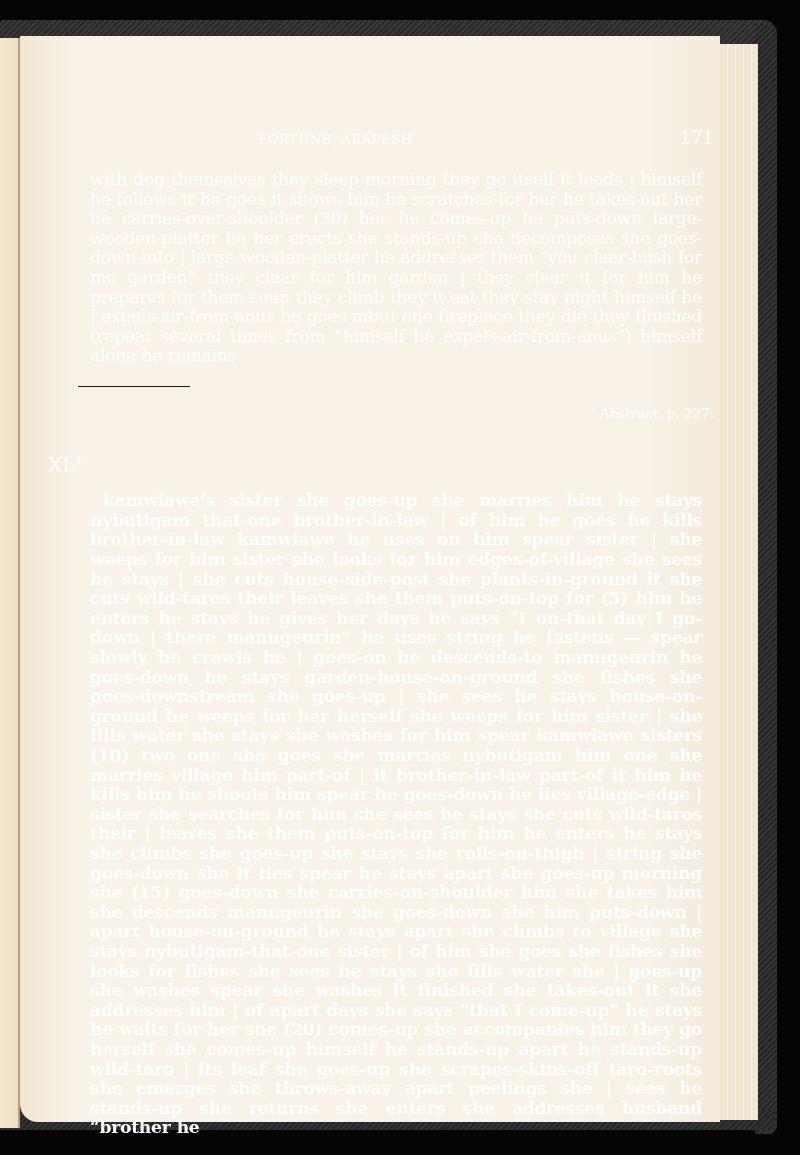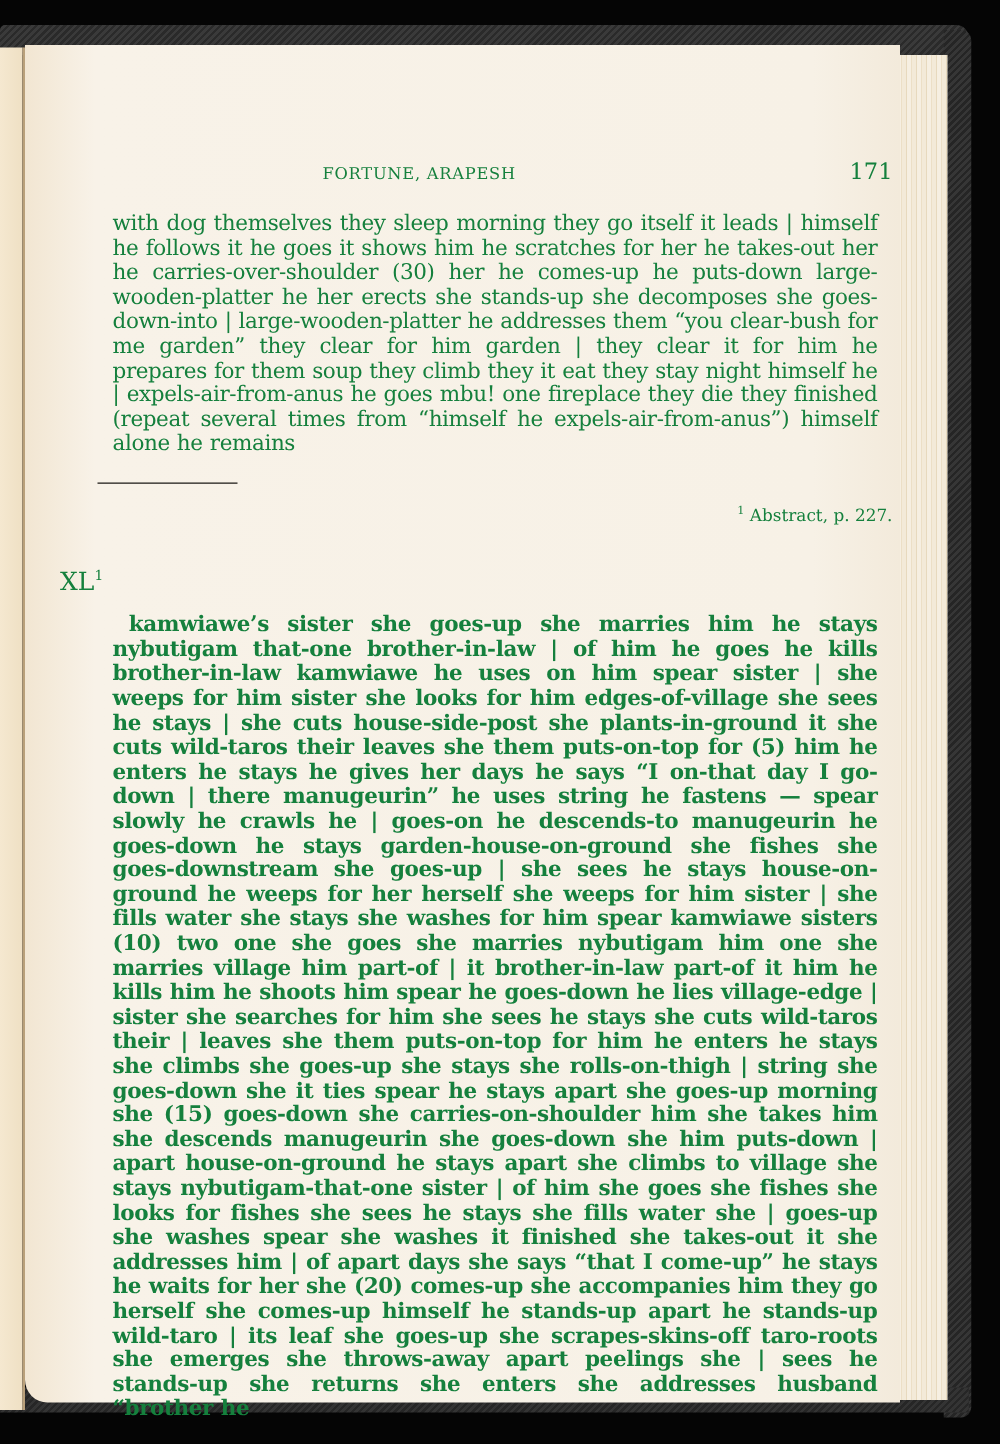--- a/index.html
+++ b/index.html
@@ -33,21 +33,21 @@
     background: #f6efe3;
     background: linear-gradient(90deg, #f2e6d2 0%, #f8f2e8 8%, #f7f1e6 90%, #f3eadb 100%);
     border-radius: 0 0 0 18px;
   }
   .page-edges {
     position: absolute; left: 706px; top: 44px; width: 52px; height: 1076px;
     background: repeating-linear-gradient(90deg, #f3ead8 0 3px, #e7d9bd 3px 4px, #f6efe1 4px 7px, #ecdfc6 7px 8px);
   }
   .text-block {
     position: absolute; left: 78px; top: 130px; width: 636px;
-    color: #15803d;
+    color: #ffffff;
     font-size: 17.2px; line-height: 19.6px;
   }
   .running-head {
     position: relative; height: 28px;
   }
   .running-head .title {
     position: absolute; left: 180px; top: 0; font-size: 13px; letter-spacing: 0.6px;
   }
   .running-head .folio {
     position: absolute; right: 0; top: -2px; font-size: 18px;

